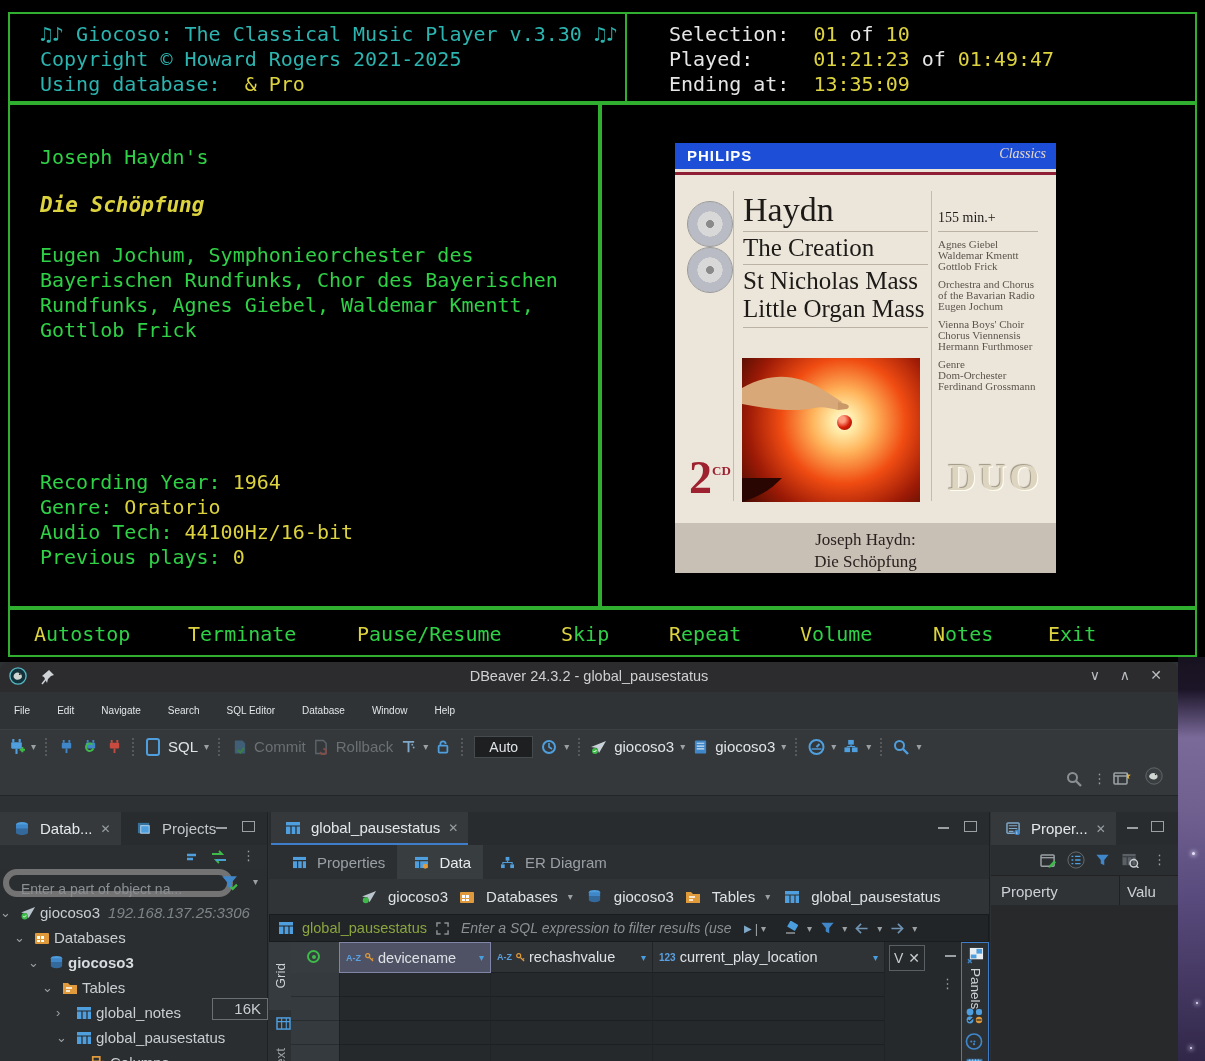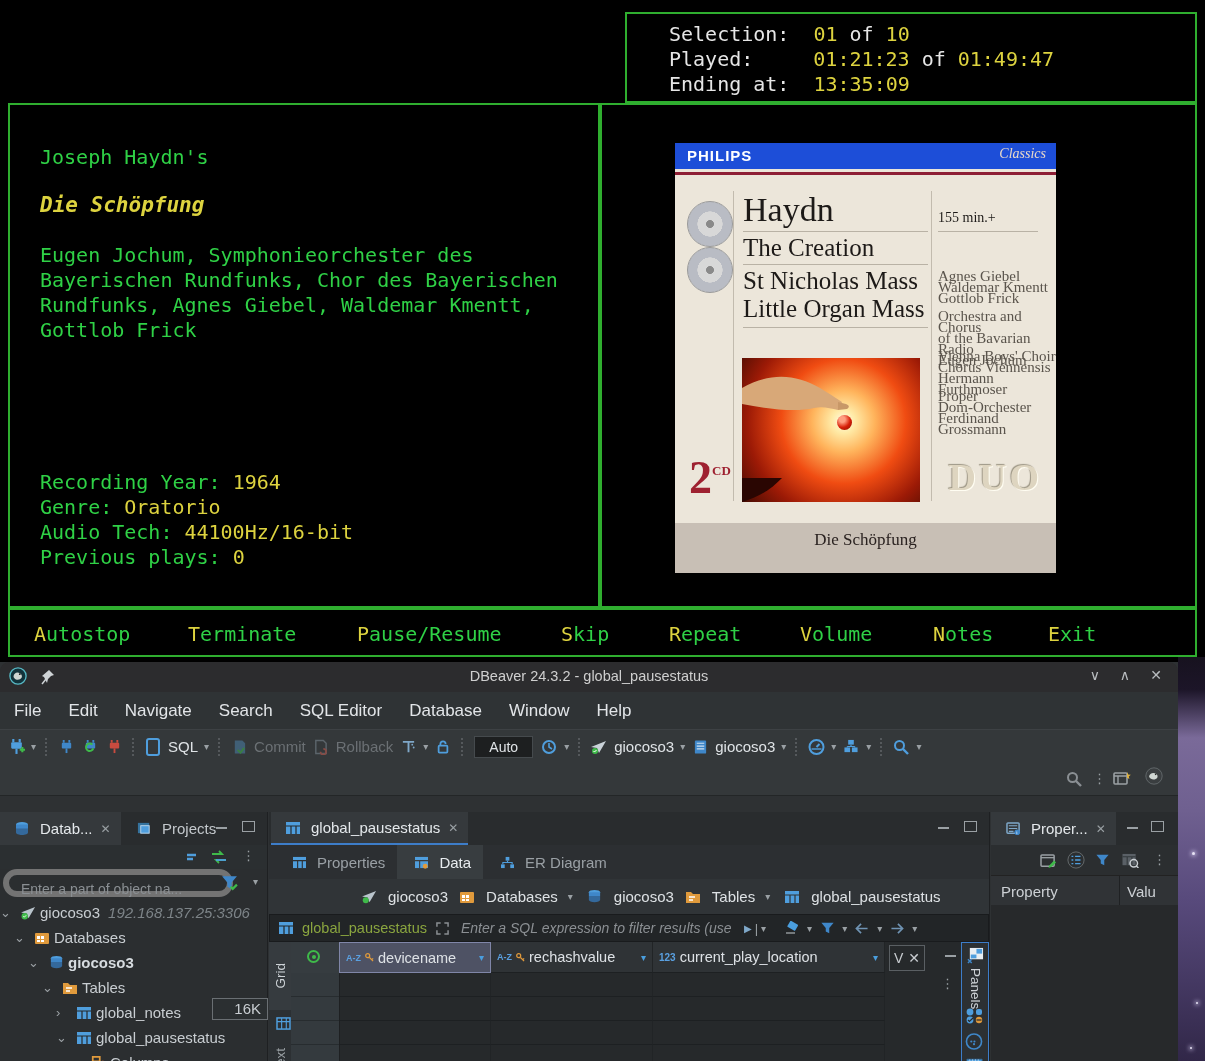--- a/index.html
+++ b/index.html
@@ -21,41 +21,41 @@
              font-weight:bold;font-size:15px;letter-spacing:1px;}
   .cov-script{position:absolute;right:10px;top:3px;color:#e9d9c9;font-style:italic;font-size:14px;}
   .cov-rule1{position:absolute;left:0;top:26px;width:381px;height:3px;background:#ece6da;}
   .cov-rule2{position:absolute;left:0;top:29px;width:381px;height:3px;background:#8e1f35;}
   .disc{position:absolute;width:44px;height:44px;border-radius:50%;
         background:radial-gradient(circle at 50% 50%, #8a8a8a 0 12%, #d8d8d8 13% 40%, #b9bcc4 41% 70%, #cfd3da 71% 100%);
         border:1px solid #9a9a9a;}
   .cov-vline{position:absolute;top:48px;width:1px;height:310px;background:#c2bbae;}
   .cov-title{position:absolute;color:#1d1a18;line-height:1.0;}
   .cov-hr{position:absolute;height:1px;background:#b9b2a5;}
-  .cred{position:absolute;color:#5a544c;font-size:15px;line-height:11px;white-space:pre-line;margin-top:32px;}
+  .cred{position:absolute;color:#5a544c;font-size:11px;line-height:11px;white-space:pre-line;}
   .art{position:absolute;left:67px;top:215px;width:178px;height:144px;overflow:hidden;
        background:radial-gradient(circle at 57% 44%, #fffbe6 0%, #ffeaa6 9%, #ffb45c 24%, #f04c12 48%, #9c1a06 74%, #420b02 100%);}
   .sphere{position:absolute;left:95px;top:57px;width:15px;height:15px;border-radius:50%;
           background:radial-gradient(circle at 35% 30%, #ff9d80 0 20%, #d81f08 55%, #7e0e03 100%);}
   .badge2{position:absolute;left:14px;top:308px;color:#9e2130;font-weight:bold;font-size:46px;line-height:40px;text-align:right;}
   .badge2 .cd{font-size:13px;vertical-align:18px;letter-spacing:0;}
   .duo{position:absolute;right:14px;top:312px;color:#ded5c0;font-size:38px;font-weight:bold;letter-spacing:3px;
        text-shadow:1px 1px 0 #fffdf2, -1px -1px 1px #9d9685;}
   .caption{position:absolute;left:675px;top:523px;width:381px;height:50px;background:#c8bfb5;
            text-align:center;color:#2a2220;font-family:"Liberation Serif",serif;font-size:17px;line-height:22px;padding-top:6px;box-sizing:border-box;}
   
   .wallpaper{position:absolute;left:1178px;top:657px;width:27px;height:404px;
     background:linear-gradient(180deg,#17121f 0%,#1c1528 8%,#7a6a99 20%,#6f6090 38%,#584a7c 60%,#453963 80%,#312748 100%);}
   .star{position:absolute;width:3px;height:3px;border-radius:50%;background:#e8e4f5;box-shadow:0 0 4px 1px #cfc6ea;}
   .dbv{position:absolute;left:0;top:662px;width:1178px;height:399px;background:#2e3133;color:#d4d8db;font-size:14px;}
   .titlebar{position:absolute;left:0;top:0;width:1178px;height:30px;background:#2c2c2e;border-radius:9px 9px 0 0;}
   .title-text{position:absolute;left:0;right:0;top:6px;text-align:center;color:#cfcfcf;font-size:14.5px;}
   .winctl{position:absolute;top:5px;color:#b9bdc0;font-size:14px;cursor:default;}
   .menubar{position:absolute;left:0;top:30px;width:1178px;height:37px;background:#2f3335;display:flex;align-items:center;gap:27px;padding-left:14px;box-sizing:border-box;}
-  .menubar span{color:#e2e5e8;font-size:17px;cursor:default;}
+  .menubar span{color:#e2e5e8;font-size:10px;cursor:default;}
   .toolbar{position:absolute;left:0;top:67px;width:1178px;height:34px;background:#34383a;border-top:1px solid #3d4144;
            display:flex;align-items:center;padding-left:4px;box-sizing:border-box;}
   .toolbar2{position:absolute;left:0;top:101px;width:1178px;height:32px;background:#34383a;border-bottom:1px solid #232627;}
   .tb-sep{width:1px;height:18px;margin:0 6px;border-left:2px dotted #55595c;}
   .tb-txt{color:#dfe3e6;font-size:15px;margin:0 3px;}
   .tb-dis{color:#6b7074;font-size:15px;margin:0 3px;}
   .chev{color:#9aa0a4;font-size:10px;margin:0 3px;}
   .ico{display:inline-flex;width:18px;height:18px;align-items:center;justify-content:center;margin:0 3px;flex:none;}
   .autobox{background:#1d1f20;border:1px solid #454a4d;color:#dfe3e6;font-size:14px;padding:2px 14px;margin:0 4px;}
   
@@ -106,20 +106,25 @@
             display:flex;align-items:center;font-size:15px;color:#ccd0d4;}
   svg{display:block;}
 </style>
 </head>
 <body>
 
 <div class="screen">
 
   <div class="term">
 
+    <div class="tbox" style="left:8px;top:12px;width:619px;height:91px;">
+      <div class="tline t-teal" style="left:30px;top:8px;">♫♪ Giocoso: The Classical Music Player v.3.30 ♫♪</div>
+      <div class="tline t-teal" style="left:30px;top:33px;">Copyright © Howard Rogers 2021-2025</div>
+      <div class="tline" style="left:30px;top:58px;"><span class="t-teal">Using database:</span><span class="t-yellow" style="margin-left:24px;">&amp; Pro</span></div>
+    </div>
 
     <div class="tbox" style="left:625px;top:12px;width:572px;height:91px;">
       <div class="tline" style="left:42px;top:8px;"><span class="t-white">Selection:</span><span class="t-yellow" style="margin-left:24px;">01</span><span class="t-white" style="margin-left:12px;">of</span><span class="t-yellow" style="margin-left:12px;">10</span></div>
       <div class="tline" style="left:42px;top:33px;"><span class="t-white">Played:</span><span class="t-yellow" style="margin-left:60px;">01:21:23</span><span class="t-white" style="margin-left:12px;">of</span><span class="t-yellow" style="margin-left:12px;">01:49:47</span></div>
       <div class="tline" style="left:42px;top:58px;"><span class="t-white">Ending at:</span><span class="t-yellow" style="margin-left:24px;">13:35:09</span></div>
     </div>
 
     <div class="tbox" style="left:8px;top:103px;width:592px;height:505px;">
       <div class="tline t-green" style="left:30px;top:40px;">Joseph Haydn's</div>
       <div class="tline t-yellow work-title" style="left:30px;top:88px;">Die Schöpfung</div>
@@ -153,35 +158,36 @@
       <div class="cov-hr" style="left:263px;top:88px;width:100px;"></div>
       <div class="cred" style="left:263px;top:96px;">Agnes Giebel
 Waldemar Kmentt
 Gottlob Frick</div>
       <div class="cred" style="left:263px;top:136px;">Orchestra and Chorus
 of the Bavarian Radio
 Eugen Jochum</div>
       <div class="cred" style="left:263px;top:176px;">Vienna Boys' Choir
 Chorus Viennensis
 Hermann Furthmoser</div>
-      <div class="cred" style="left:263px;top:216px;">Proper
+      <div class="cred" style="left:263px;top:216px;">Genre
 Dom-Orchester
 Ferdinand Grossmann</div>
       <div class="art">
         <svg width="178" height="144" viewBox="0 0 178 144">
           <path d="M0 30 C 28 14, 54 16, 78 30 C 88 36, 94 40, 100 44 L 96 52 C 88 50, 80 48, 72 50 C 56 54, 30 52, 0 46 Z" fill="#d8a878"></path>
           <path d="M96 44 L 104 46 C 107 47, 108 49, 105 51 L 96 52 Z" fill="#c89868"></path>
           <path d="M0 120 L 40 120 C 30 130, 20 138, 0 144 Z" fill="#2a0602"></path>
         </svg>
         <div class="sphere"></div>
       </div>
       <div class="badge2"><span>2</span><span class="cd">CD</span></div>
       <div class="duo">DUO</div>
     </div>
     <div class="caption">
+      <div>Joseph Haydn:</div>
       <div>Die Schöpfung</div>
     </div>
 
     <div class="tbox" style="left:8px;top:608px;width:1189px;height:49px;">
       <div class="menu-item" style="left:24px;"><span class="t-yellow">A</span><span class="t-green">utostop</span></div>
       <div class="menu-item" style="left:178px;"><span class="t-yellow">T</span><span class="t-green">erminate</span></div>
       <div class="menu-item" style="left:347px;"><span class="t-yellow">P</span><span class="t-green">ause/Resume</span></div>
       <div class="menu-item" style="left:551px;"><span class="t-yellow">S</span><span class="t-green">kip</span></div>
       <div class="menu-item" style="left:659px;"><span class="t-yellow">R</span><span class="t-green">epeat</span></div>
       <div class="menu-item" style="left:790px;"><span class="t-yellow">V</span><span class="t-green">olume</span></div>

